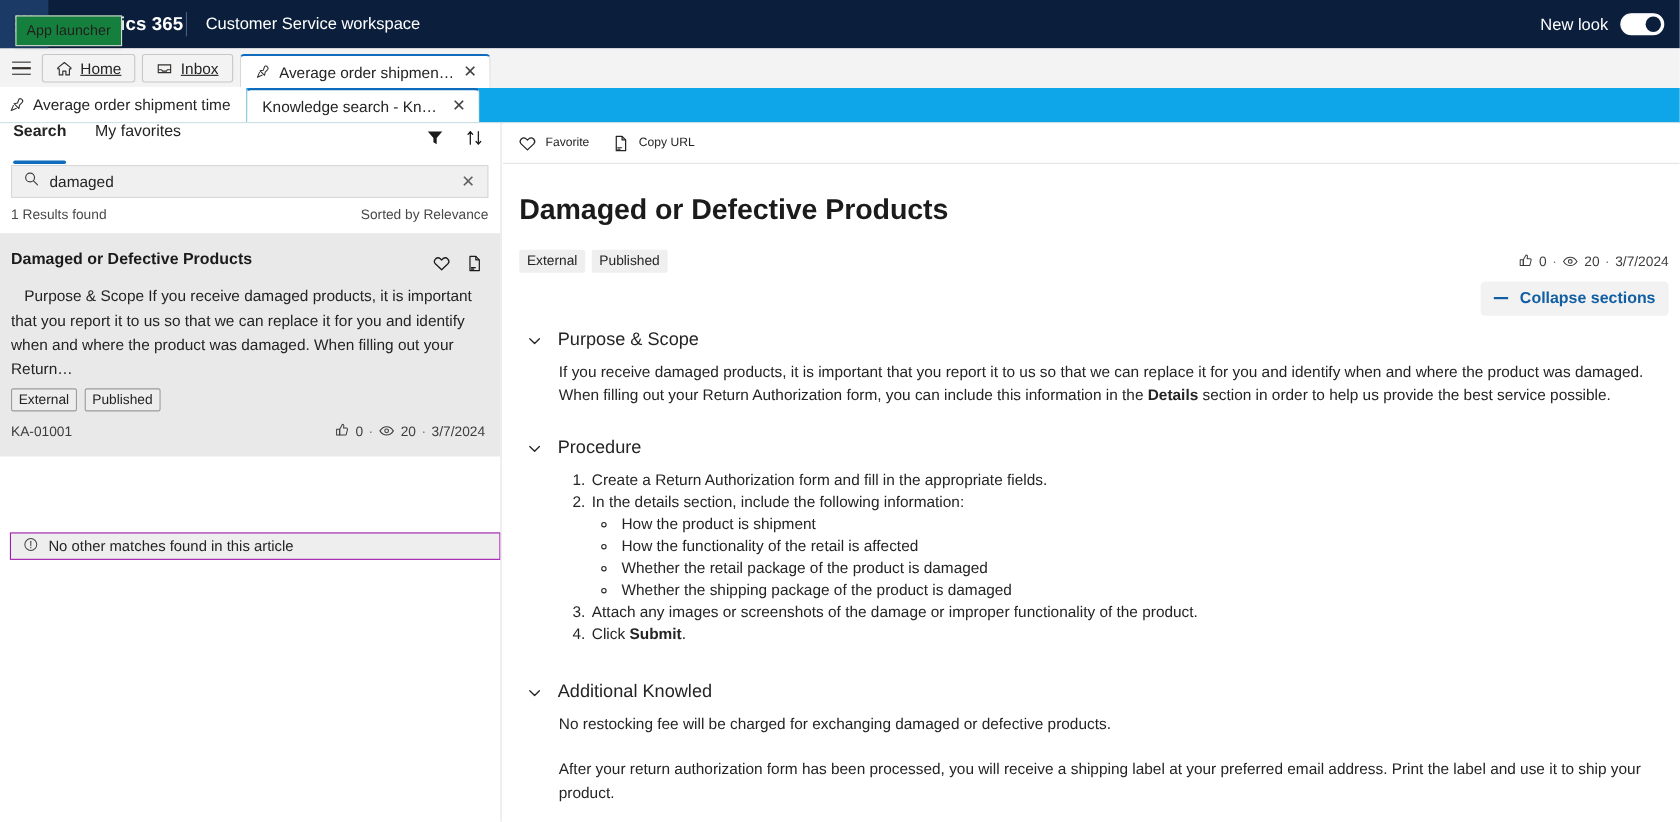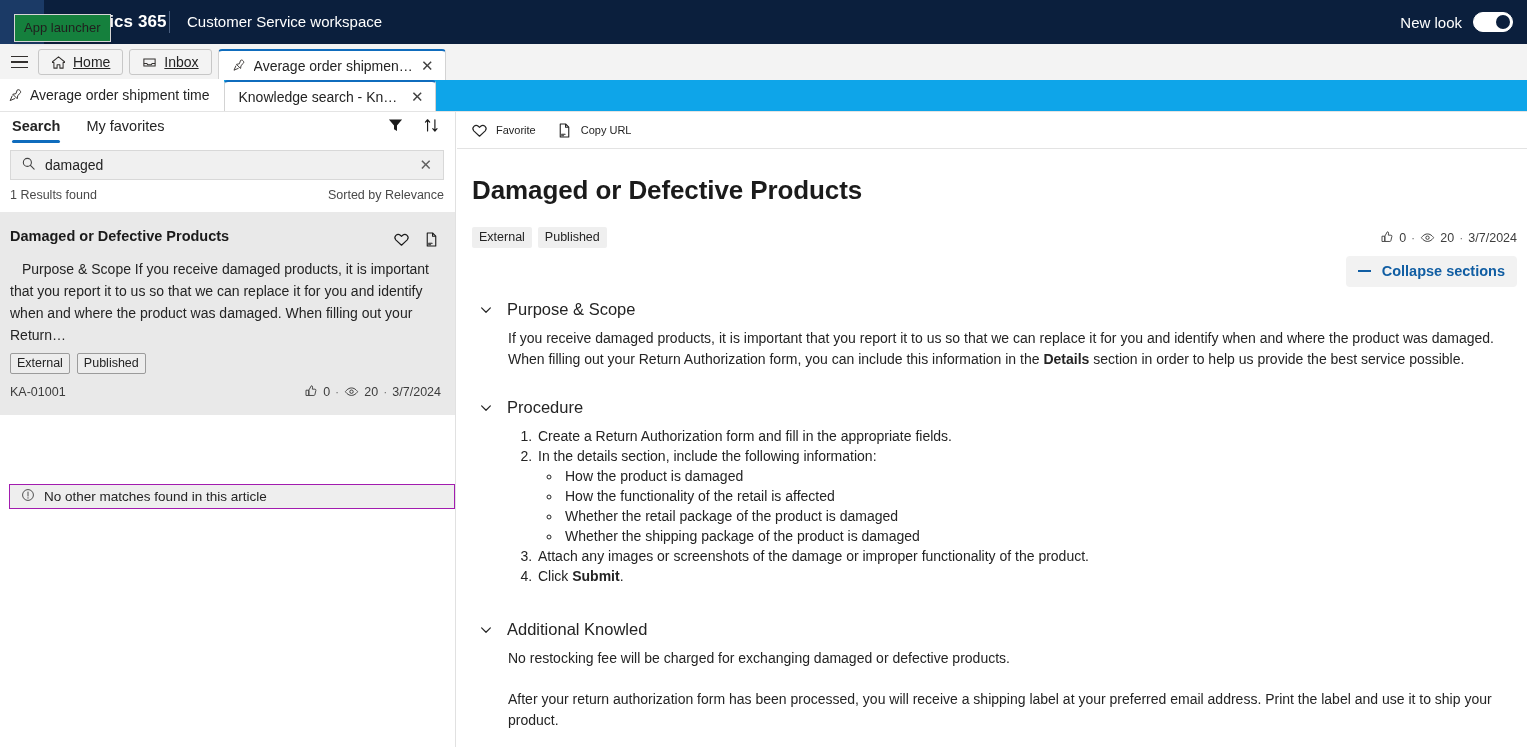--- a/index.html
+++ b/index.html
@@ -92,21 +92,21 @@
   }
   .subtab-active .lbl { overflow: hidden; text-overflow: ellipsis; white-space: nowrap; }
   .xclose { font-size: 15px; color: #424242; line-height: 1; cursor: pointer; }
 
   
   .leftpanel {
     position: absolute; left: 0; top: 112px; width: 456px; height: 635px;
     background: #ffffff; border-right: 1px solid #e1e1e1; overflow: hidden;
   }
   .lp-tabs { position: relative; height: 36px; display: flex; align-items: center; padding-left: 12px; }
-  .lp-tab { font-size: 14.5px; color: #242424; margin-right: 26px; position: relative; padding-bottom: 9px; cursor: pointer; }
+  .lp-tab { font-size: 14.5px; color: #242424; margin-right: 26px; position: relative; padding-bottom: 21px; cursor: pointer; }
   .lp-tab.sel { font-weight: 700; }
   .lp-tab.sel::after {
     content: ""; position: absolute; left: 0; right: 0; bottom: 0; height: 2.5px; background: #0f6cbd; border-radius: 2px;
   }
   .lp-actions { position: absolute; right: 14px; top: 2px; display: flex; align-items: center; gap: 16px; }
   .ico-btn { cursor: pointer; display: flex; align-items: center; justify-content: center; width: 20px; height: 22px; }
 
   .searchbox {
     position: absolute; left: 10px; top: 38px; width: 434px; height: 30px;
     background: #f0f0f0; border: 1px solid #d8d8d8; display: flex; align-items: center;
@@ -448,21 +448,21 @@
       <svg width="14" height="14" viewBox="0 0 16 16">
         <path d="M3 5.6 8 10.6l5-5" fill="none" stroke="#242424" stroke-width="1.35" stroke-linecap="round" stroke-linejoin="round"></path>
       </svg>
       <span>Procedure</span>
     </div>
     <ol class="proc">
       <li>Create a Return Authorization form and fill in the appropriate fields.</li>
       <li>
         <span>In the details section, include the following information:</span>
         <ul class="subs">
-          <li>How the product is damaged</li>
+          <li>How the product is shipment</li>
           <li>How the functionality of the retail is affected</li>
           <li>Whether the retail package of the product is damaged</li>
           <li>Whether the shipping package of the product is damaged</li>
         </ul>
       </li>
       <li>Attach any images or screenshots of the damage or improper functionality of the product.</li>
       <li><span>Click </span><b>Submit</b><span>.</span></li>
     </ol>
 
     <div class="sec-head sp3">

